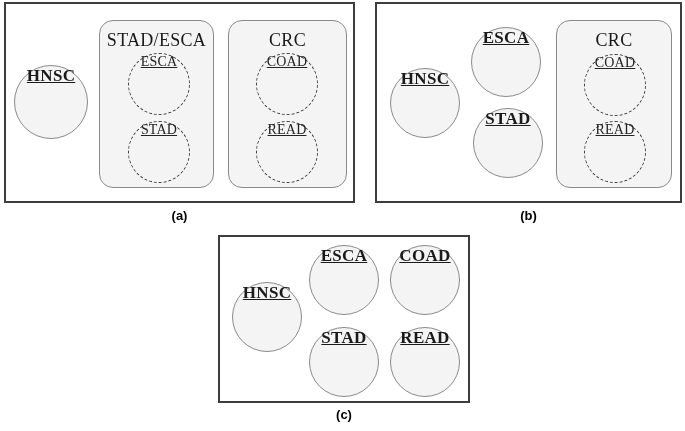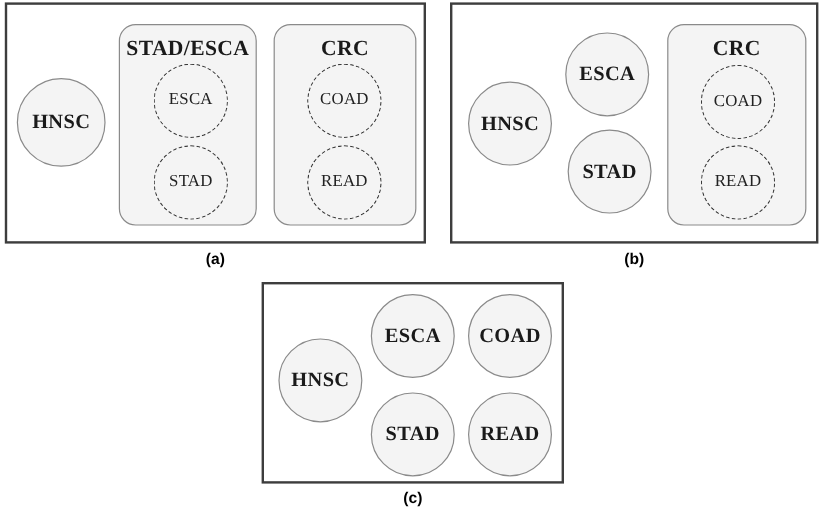--- a/index.html
+++ b/index.html
@@ -27,39 +27,39 @@
 
   .group {
     position: absolute;
     background: #f4f4f4;
     border: 1.5px solid #8a8a8a;
     border-radius: 14px;
     box-sizing: border-box;
   }
   .group-title {
     text-align: center;
-    font-weight: bold;
+    font-weight: normal;
     font-size: 18px;
     color: #1a1a1a;
     margin-top: 9px;
     letter-spacing: 0.3px;
   }
   .node {
     position: absolute;
     border-radius: 50%;
     background: #f4f4f4;
     border: 1.5px solid #8a8a8a;
     box-sizing: border-box;
     display: flex;
-    align-items: center;
     justify-content: center;
     font-weight: bold;
     font-size: 17px;
     color: #1a1a1a;
     letter-spacing: 0.3px;
+    text-decoration: underline;
   }
   .node.dashed {
     background: transparent;
     border: 1.6px dashed #3a3a3a;
     font-weight: normal;
     font-size: 14px;
     color: #222222;
     letter-spacing: 0.2px;
   }
   .caption {

